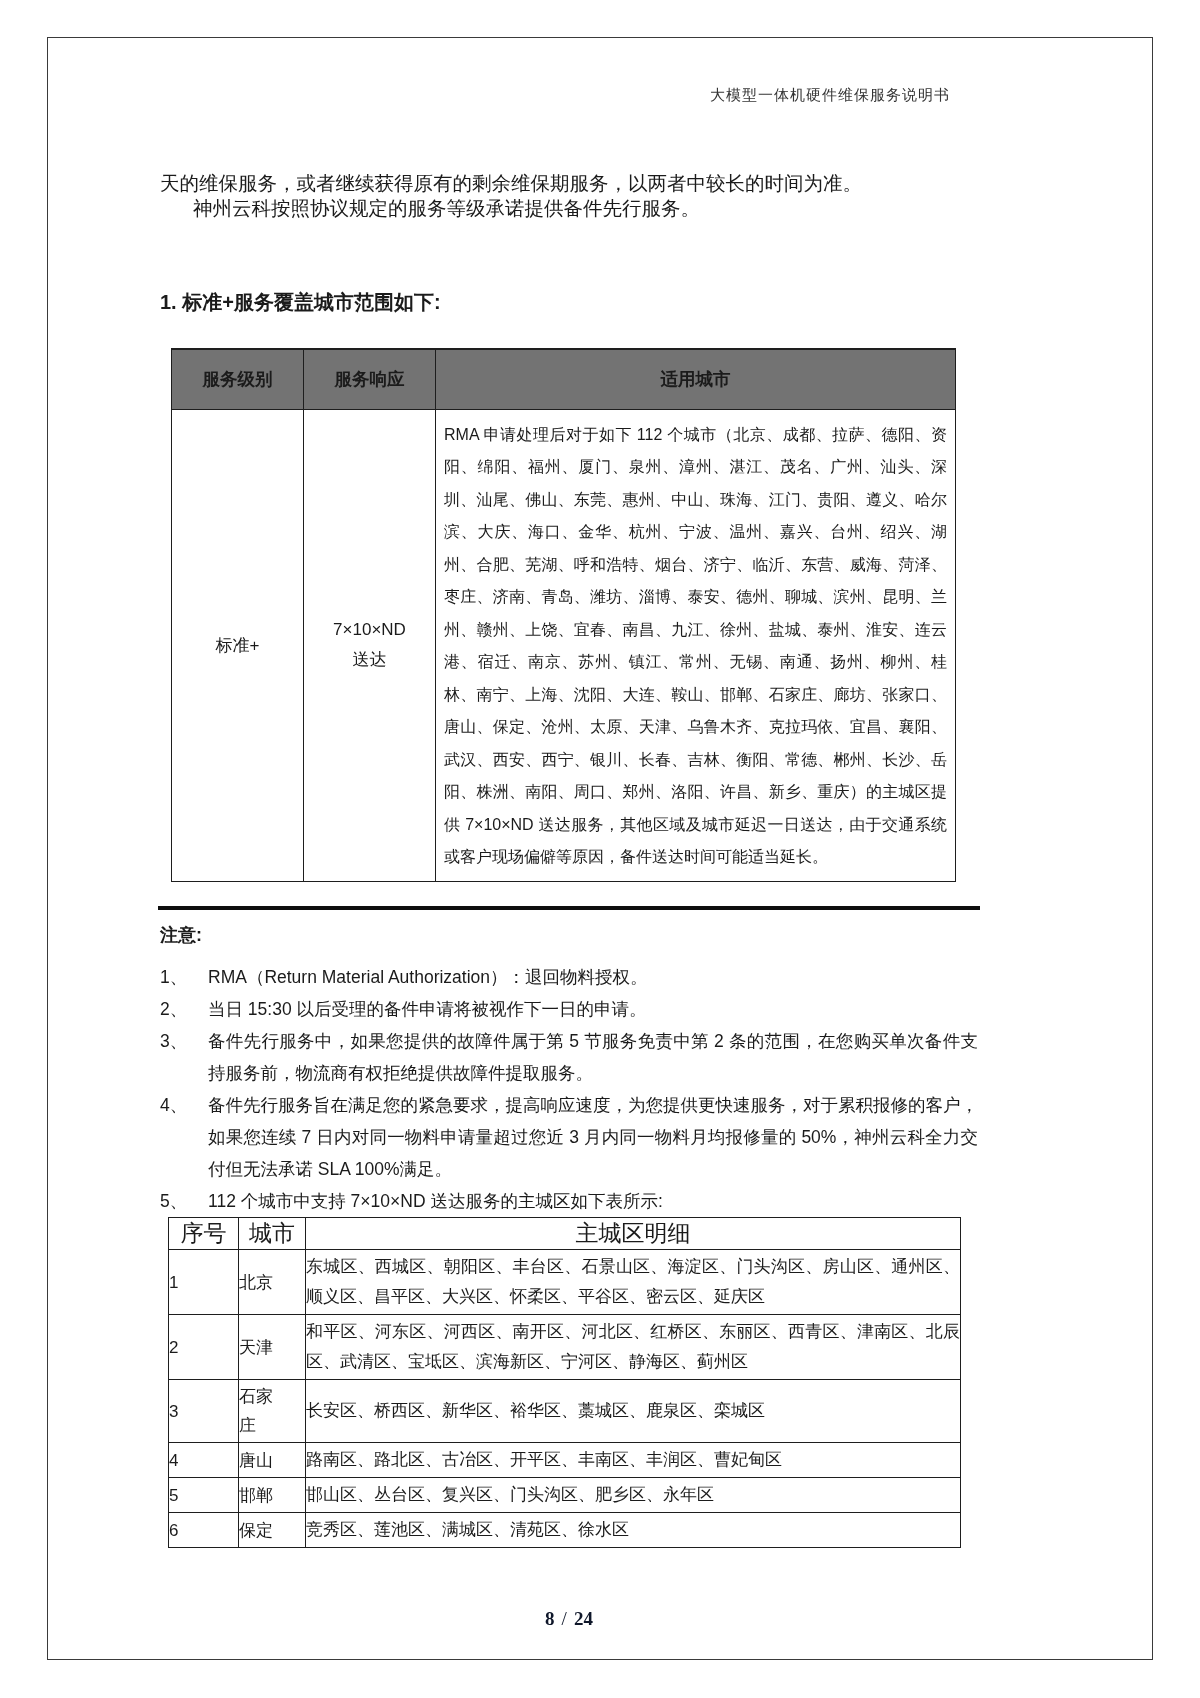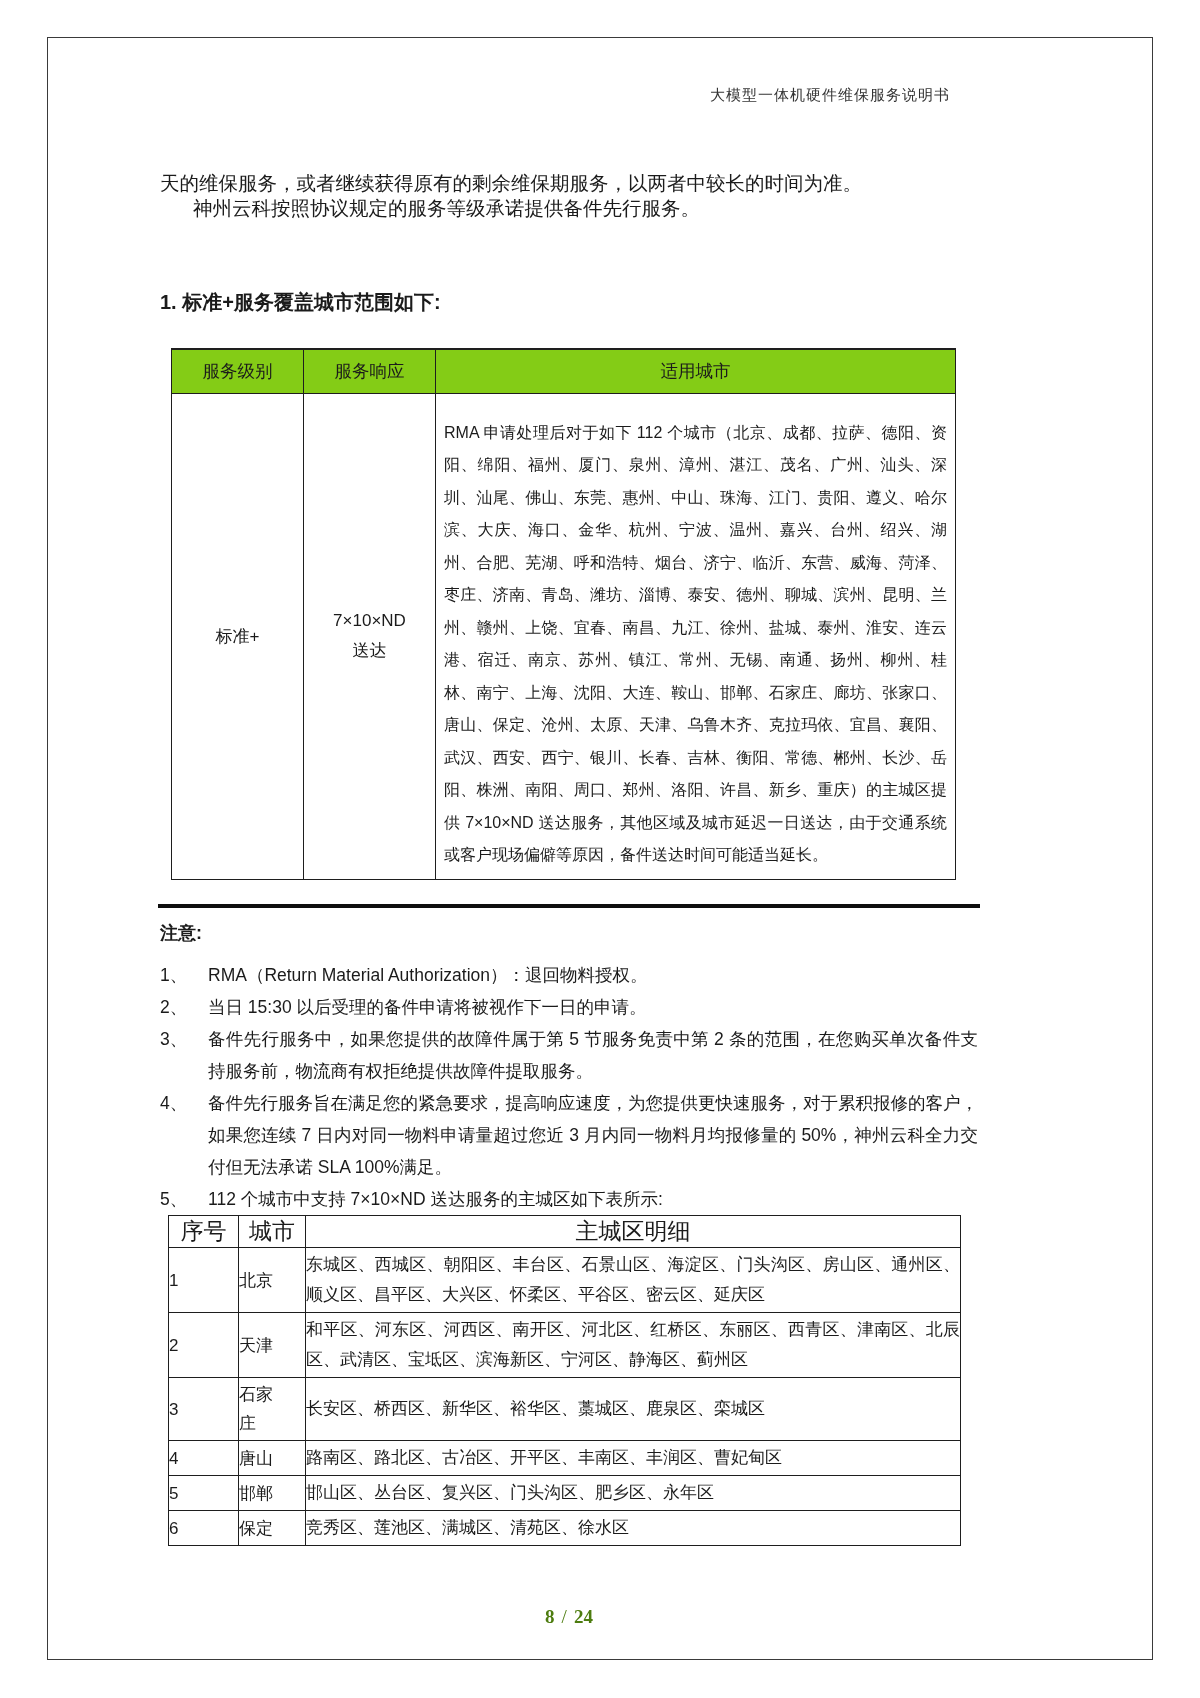--- a/index.html
+++ b/index.html
@@ -12,43 +12,43 @@
   .doc-header { text-align:right; padding-right:28px; font-family:"Liberation Serif","DejaVu Serif",serif; font-size:15px; letter-spacing:1px; color:#333; line-height:20px; }
 
   .para { font-size:19.5px; line-height:25px; }
   .p1 { margin-top:66px; }
   .p2 { text-indent:33px; }
 
   .section-heading { margin-top:68px; font-size:20px; font-weight:700; }
 
   table { border-collapse:collapse; table-layout:fixed; }
   .service-table { width:784px; margin:32px 0 0 11px; border:1px solid #1e1e1e; border-top-width:2.5px; }
-  .service-table th { border:1px solid #1e1e1e; background:#84cc16; height:44px; font-size:17.5px; font-weight:400; text-align:center; vertical-align:middle; }
+  .service-table th { border:1px solid #1e1e1e; background:#737373; height:60px; font-size:17.5px; font-weight:700; text-align:center; vertical-align:middle; }
   .service-table td { border:1px solid #1e1e1e; vertical-align:middle; }
   .cell-level { text-align:center; font-size:17px; }
   .cell-resp { text-align:center; font-size:17px; line-height:30px; }
-  .cell-cities { font-size:16px; line-height:32.5px; padding:23px 8px 7px 8px; text-align:justify; }
+  .cell-cities { font-size:16px; line-height:32.5px; padding:9px 8px 7px 8px; text-align:justify; }
 
   .thick-rule { margin-top:24px; margin-left:-2px; width:822px; height:4.5px; background:#0e0e0e; }
 
   .notes-label { margin-top:12px; font-size:18px; font-weight:700; line-height:26px; }
   .notes { margin-top:13px; }
   .note { display:flex; font-size:17.5px; line-height:32px; }
   .note-num { flex:0 0 48px; width:48px; }
   .note-text { flex:1; text-align:justify; }
 
   .district-table { width:792px; margin:0 0 0 8px; border:1px solid #1e1e1e; }
   .district-table th { border:1px solid #1e1e1e; font-size:23px; font-weight:400; height:29px; text-align:center; vertical-align:middle; }
   .district-table td { border:1px solid #1e1e1e; font-size:17px; vertical-align:middle; padding:2px 0; }
   .cell-no { padding-left:11px; line-height:29px; }
   .cell-city { padding-left:8px; line-height:29px;margin-top:46px; }
   .city-inner { display:inline-block; width:40px; }
   .cell-districts { padding:2px 10px; line-height:30px; text-align:justify; }
 
-  .page-footer { margin-top:60px; text-align:center; font-family:"Liberation Serif","DejaVu Serif",serif; font-size:19px; font-weight:700; color:#4d7c0f; }
+  .page-footer { margin-top:60px; text-align:center; font-family:"Liberation Serif","DejaVu Serif",serif; font-size:19px; font-weight:700; color:#0f172a; }
   .page-footer .sep { font-weight:400; margin:0 7px; }
 </style>
 </head>
 <body>
 
 <div class="page">
   <div class="page-border"></div>
 
   <div class="content">
 

